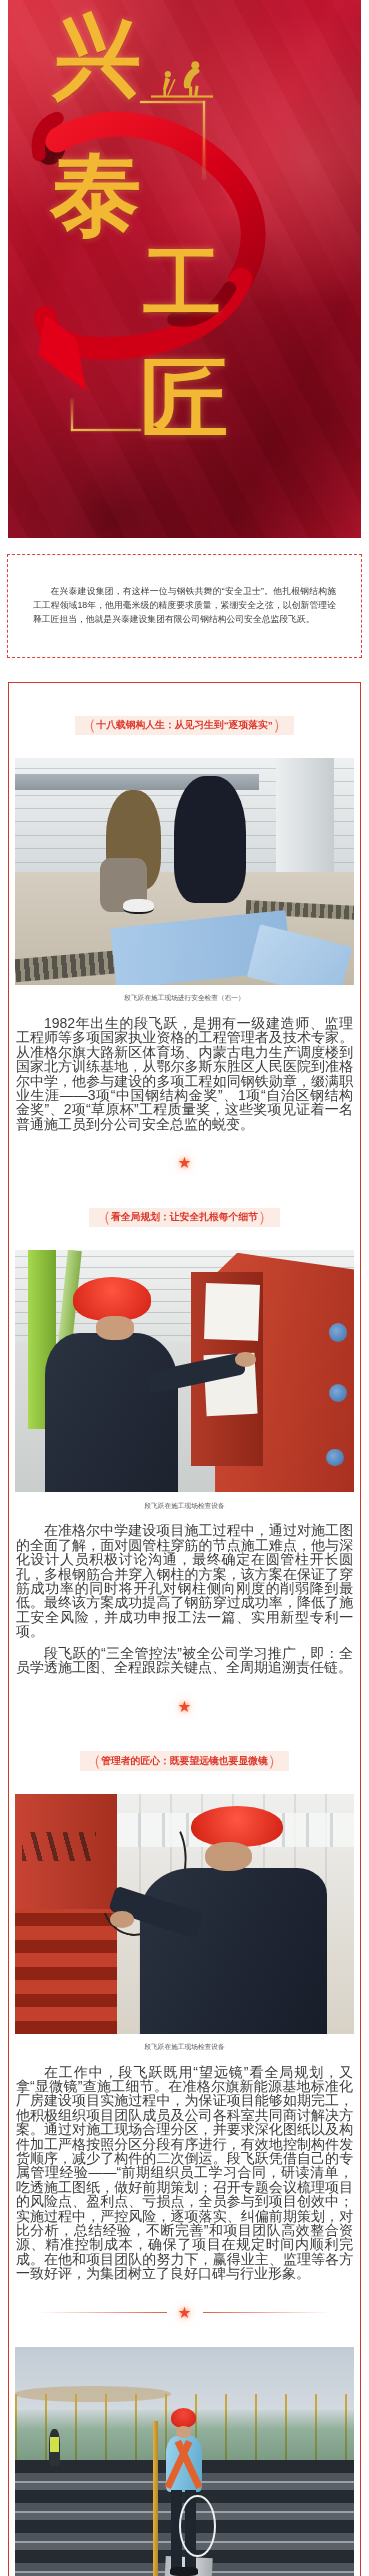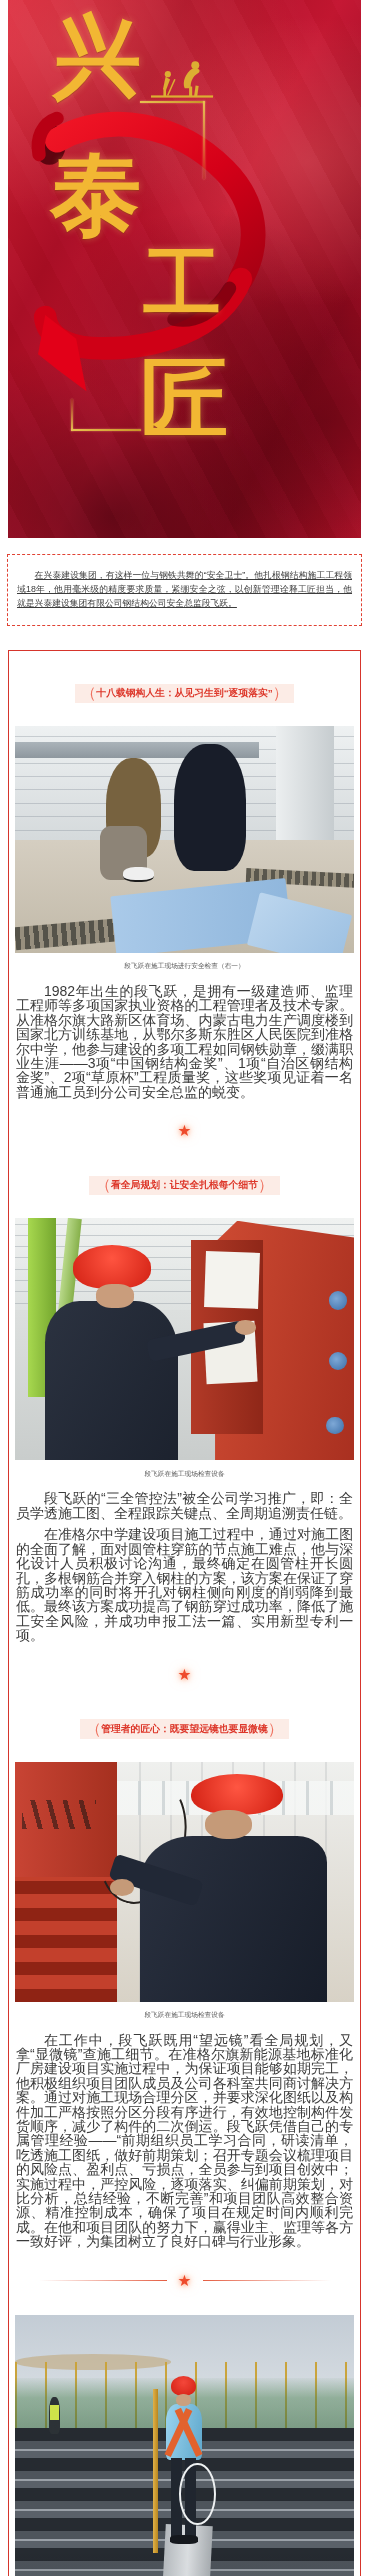--- a/index.html
+++ b/index.html
@@ -29,21 +29,21 @@
   .ribbon-svg{position:absolute;left:0;top:0;z-index:2;}
   .gline{position:absolute;z-index:3;background:linear-gradient(90deg,#e8c050,#c89327);box-shadow:0 0 2.1px rgba(255,220,140,.5);}
   .gl-top-h{left:132px;top:101px;width:65px;height:1.5px;}
   .gl-top-v{left:195px;top:101px;width:1.5px;height:78px;background:linear-gradient(180deg,#e8c050,rgba(200,147,39,.15));}
   .gl-bot-v{left:63px;top:399px;width:1.5px;height:32px;background:linear-gradient(0deg,#e8c050,rgba(200,147,39,.2));}
   .gl-bot-h{left:63px;top:429px;width:70px;height:1.5px;}
   .bworkers{position:absolute;left:143px;top:58px;z-index:4;}
 
   
   .intro-box{margin:15.5px 7.2px 0;border:0.5px dashed #e04233;padding:13px 8.8px 15px;box-sizing:border-box;}
-  .intro-box p{margin:0;font-size:8.8px;line-height:14px;color:#3c3c3c;text-indent:2em;text-align:justify;text-decoration:underline;}
+  .intro-box p{margin:16px;font-size:8.8px;line-height:14px;color:#3c3c3c;text-indent:2em;text-align:justify;}
 
   
   .article{margin:24px 8.2px 0;border:1px solid #d6352c;padding:0 5.7px 15.5px;box-sizing:border-box;}
 
   .heading-row{text-align:center;margin-top:33px;}
   .section-heading{display:inline-block;background:#fcece6;padding:1.5px 6.2px 2.6px;}
   .section-heading .ht{font-size:9.8px;font-weight:bold;color:#dd372a;line-height:15.5px;vertical-align:middle;}
   .section-heading .brk{font-size:15.5px;font-weight:normal;color:#ef7260;line-height:15.5px;vertical-align:middle;}
 
   .photo{position:relative;width:100%;overflow:hidden;margin-top:23px;background:#dfe2e3;}
@@ -234,22 +234,22 @@
     <div class="p2-socket1"></div>
     <div class="p2-socket2"></div>
     <div class="p2-socket3"></div>
     <div class="p2-body"></div>
     <div class="p2-helmet"></div>
     <div class="p2-face"></div>
     <div class="p2-arm"></div>
     <div class="p2-hand"></div>
   </div>
   <div class="caption">段飞跃在施工现场检查设备</div>
+  <p class="para">在准格尔中学建设项目施工过程中，通过对施工图的全面了解，面对圆管柱穿筋的节点施工难点，他与深化设计人员积极讨论沟通，最终确定在圆管柱开长圆孔，多根钢筋合并穿入钢柱的方案，该方案在保证了穿筋成功率的同时将开孔对钢柱侧向刚度的削弱降到最低。最终该方案成功提高了钢筋穿过成功率，降低了施工安全风险，并成功申报工法一篇、实用新型专利一项。</p>
   <p class="para">段飞跃的“三全管控法”被全公司学习推广，即：全员学透施工图、全程跟踪关键点、全周期追溯责任链。</p>
-  <p class="para">在准格尔中学建设项目施工过程中，通过对施工图的全面了解，面对圆管柱穿筋的节点施工难点，他与深化设计人员积极讨论沟通，最终确定在圆管柱开长圆孔，多根钢筋合并穿入钢柱的方案，该方案在保证了穿筋成功率的同时将开孔对钢柱侧向刚度的削弱降到最低。最终该方案成功提高了钢筋穿过成功率，降低了施工安全风险，并成功申报工法一篇、实用新型专利一项。</p>
 
   <div class="divider">
     <div class="line-l"></div>
     <div class="line-r"></div>
     <span class="star">★</span>
   </div>
 
   <div class="heading-row">
     <div class="section-heading">
       <span class="brk">（</span><span class="ht">管理者的匠心：既要望远镜也要显微镜</span><span class="brk">）</span>

